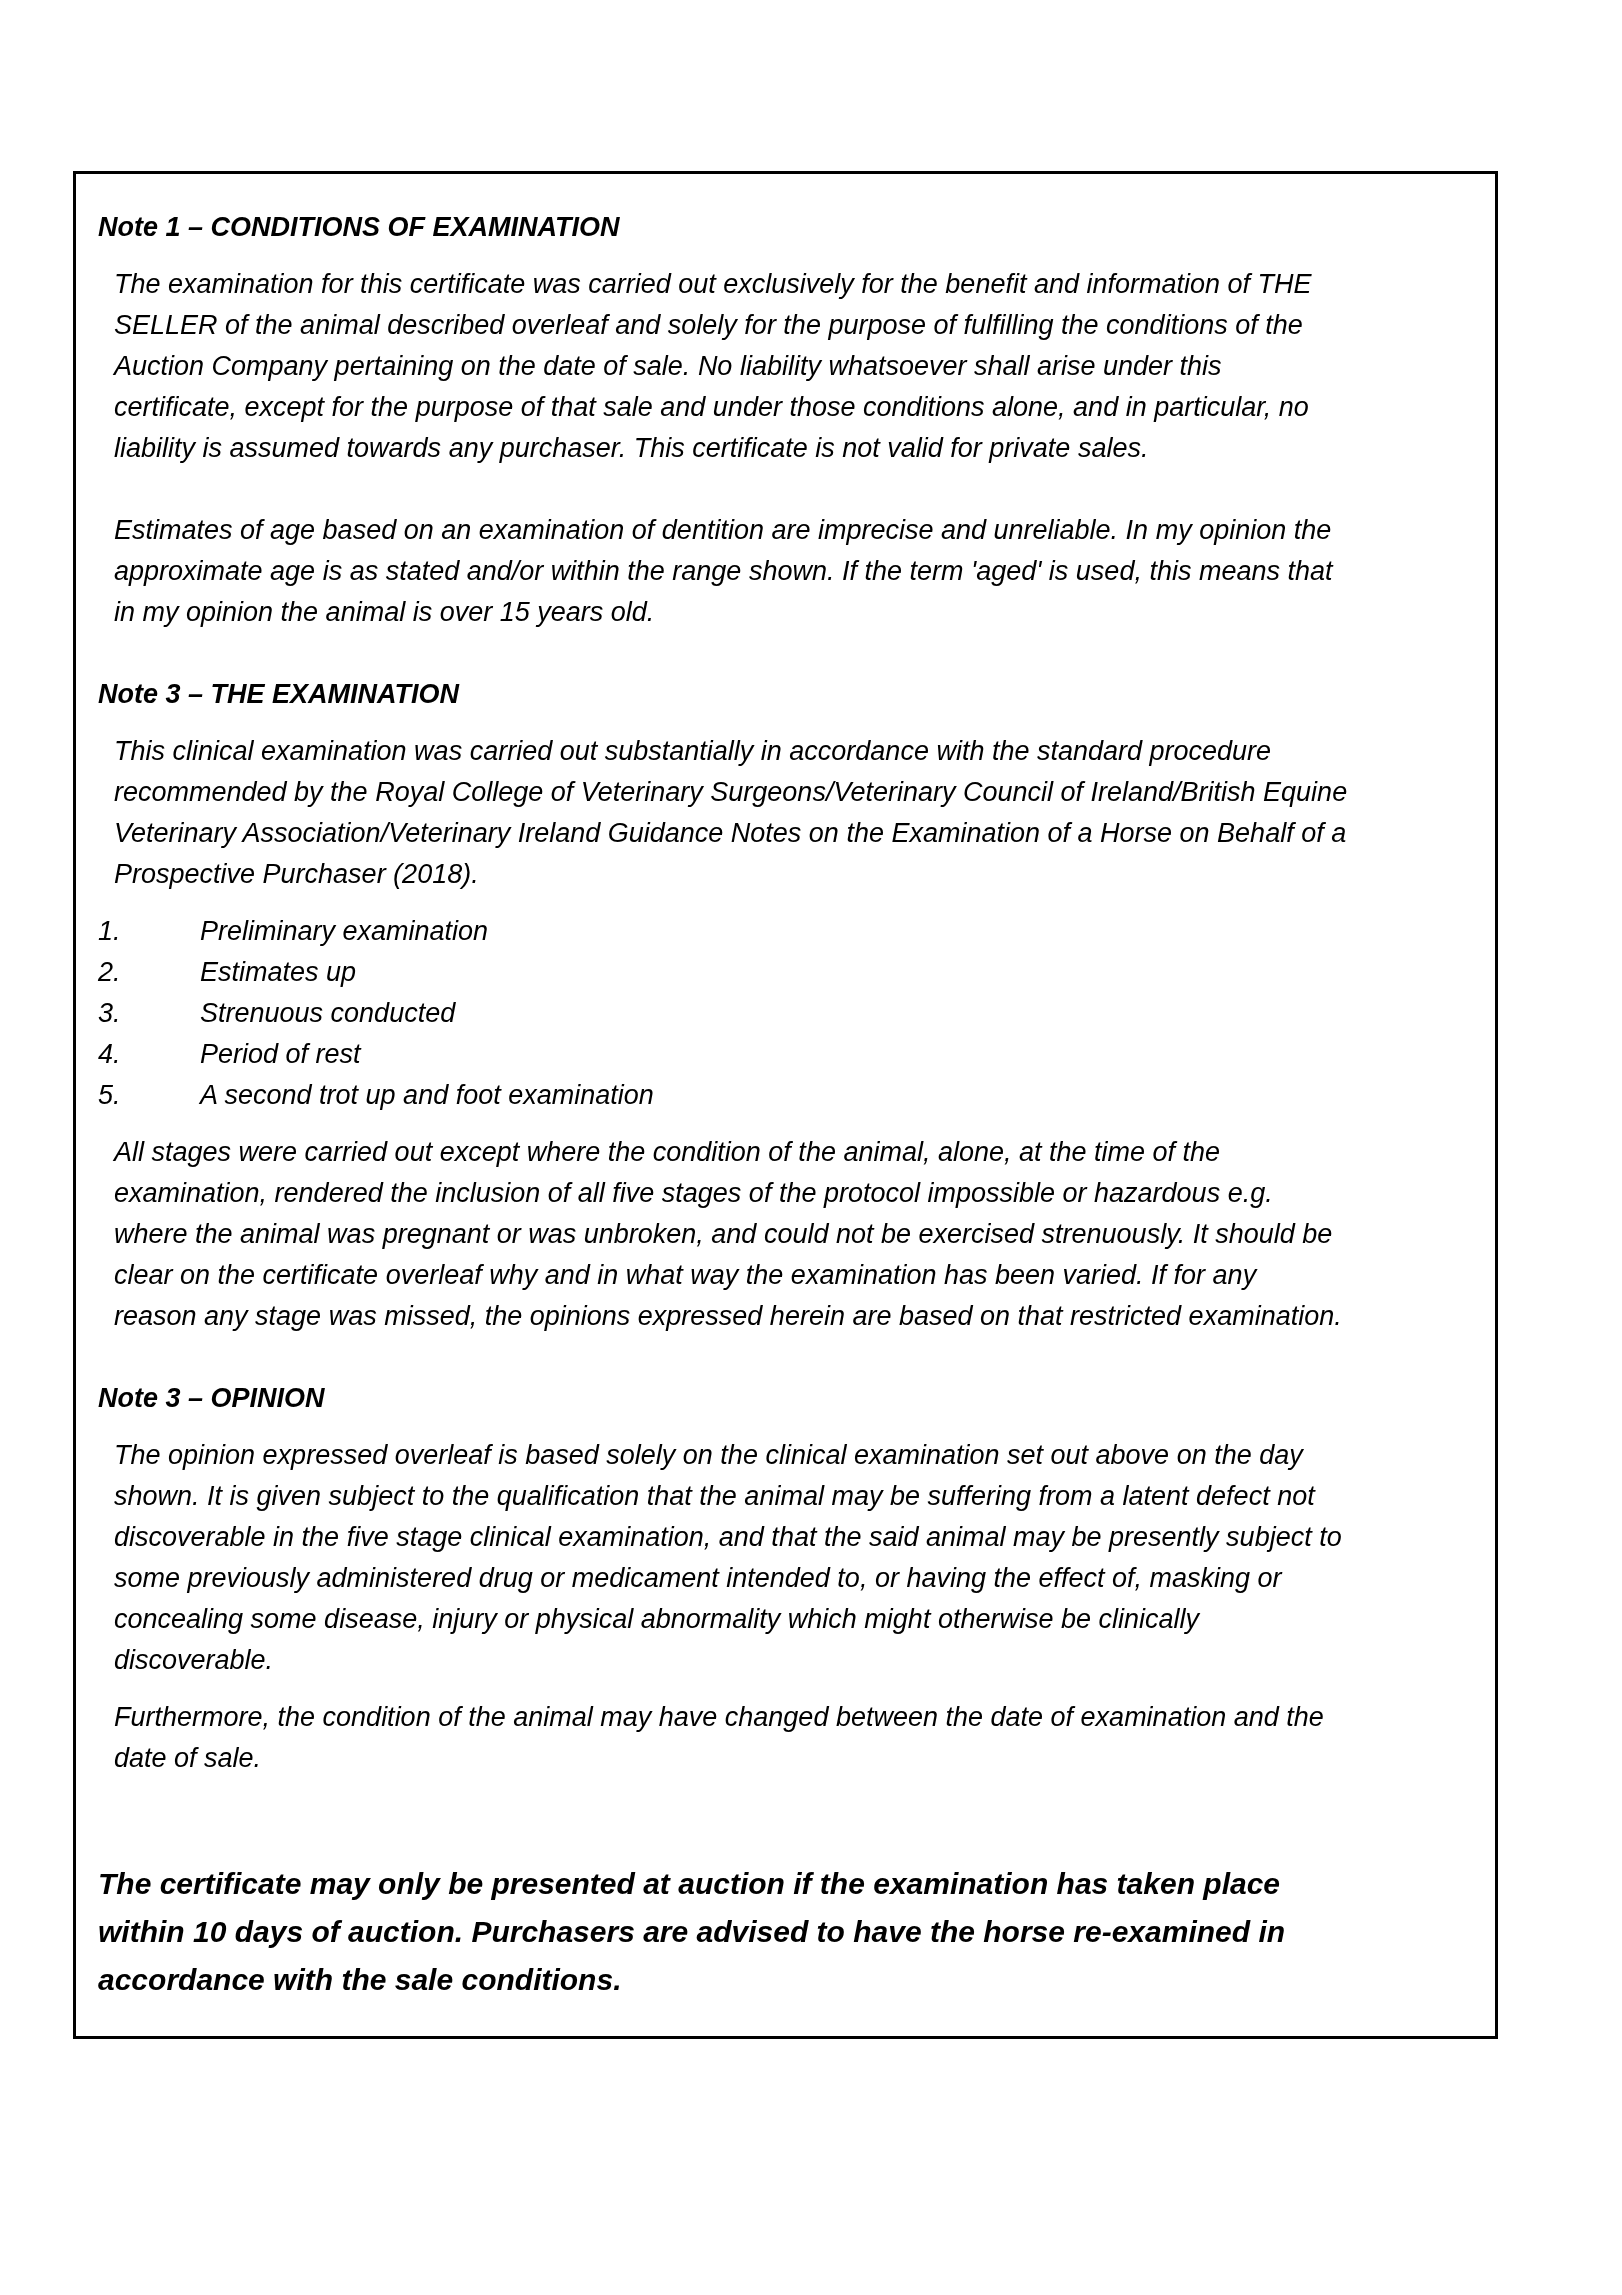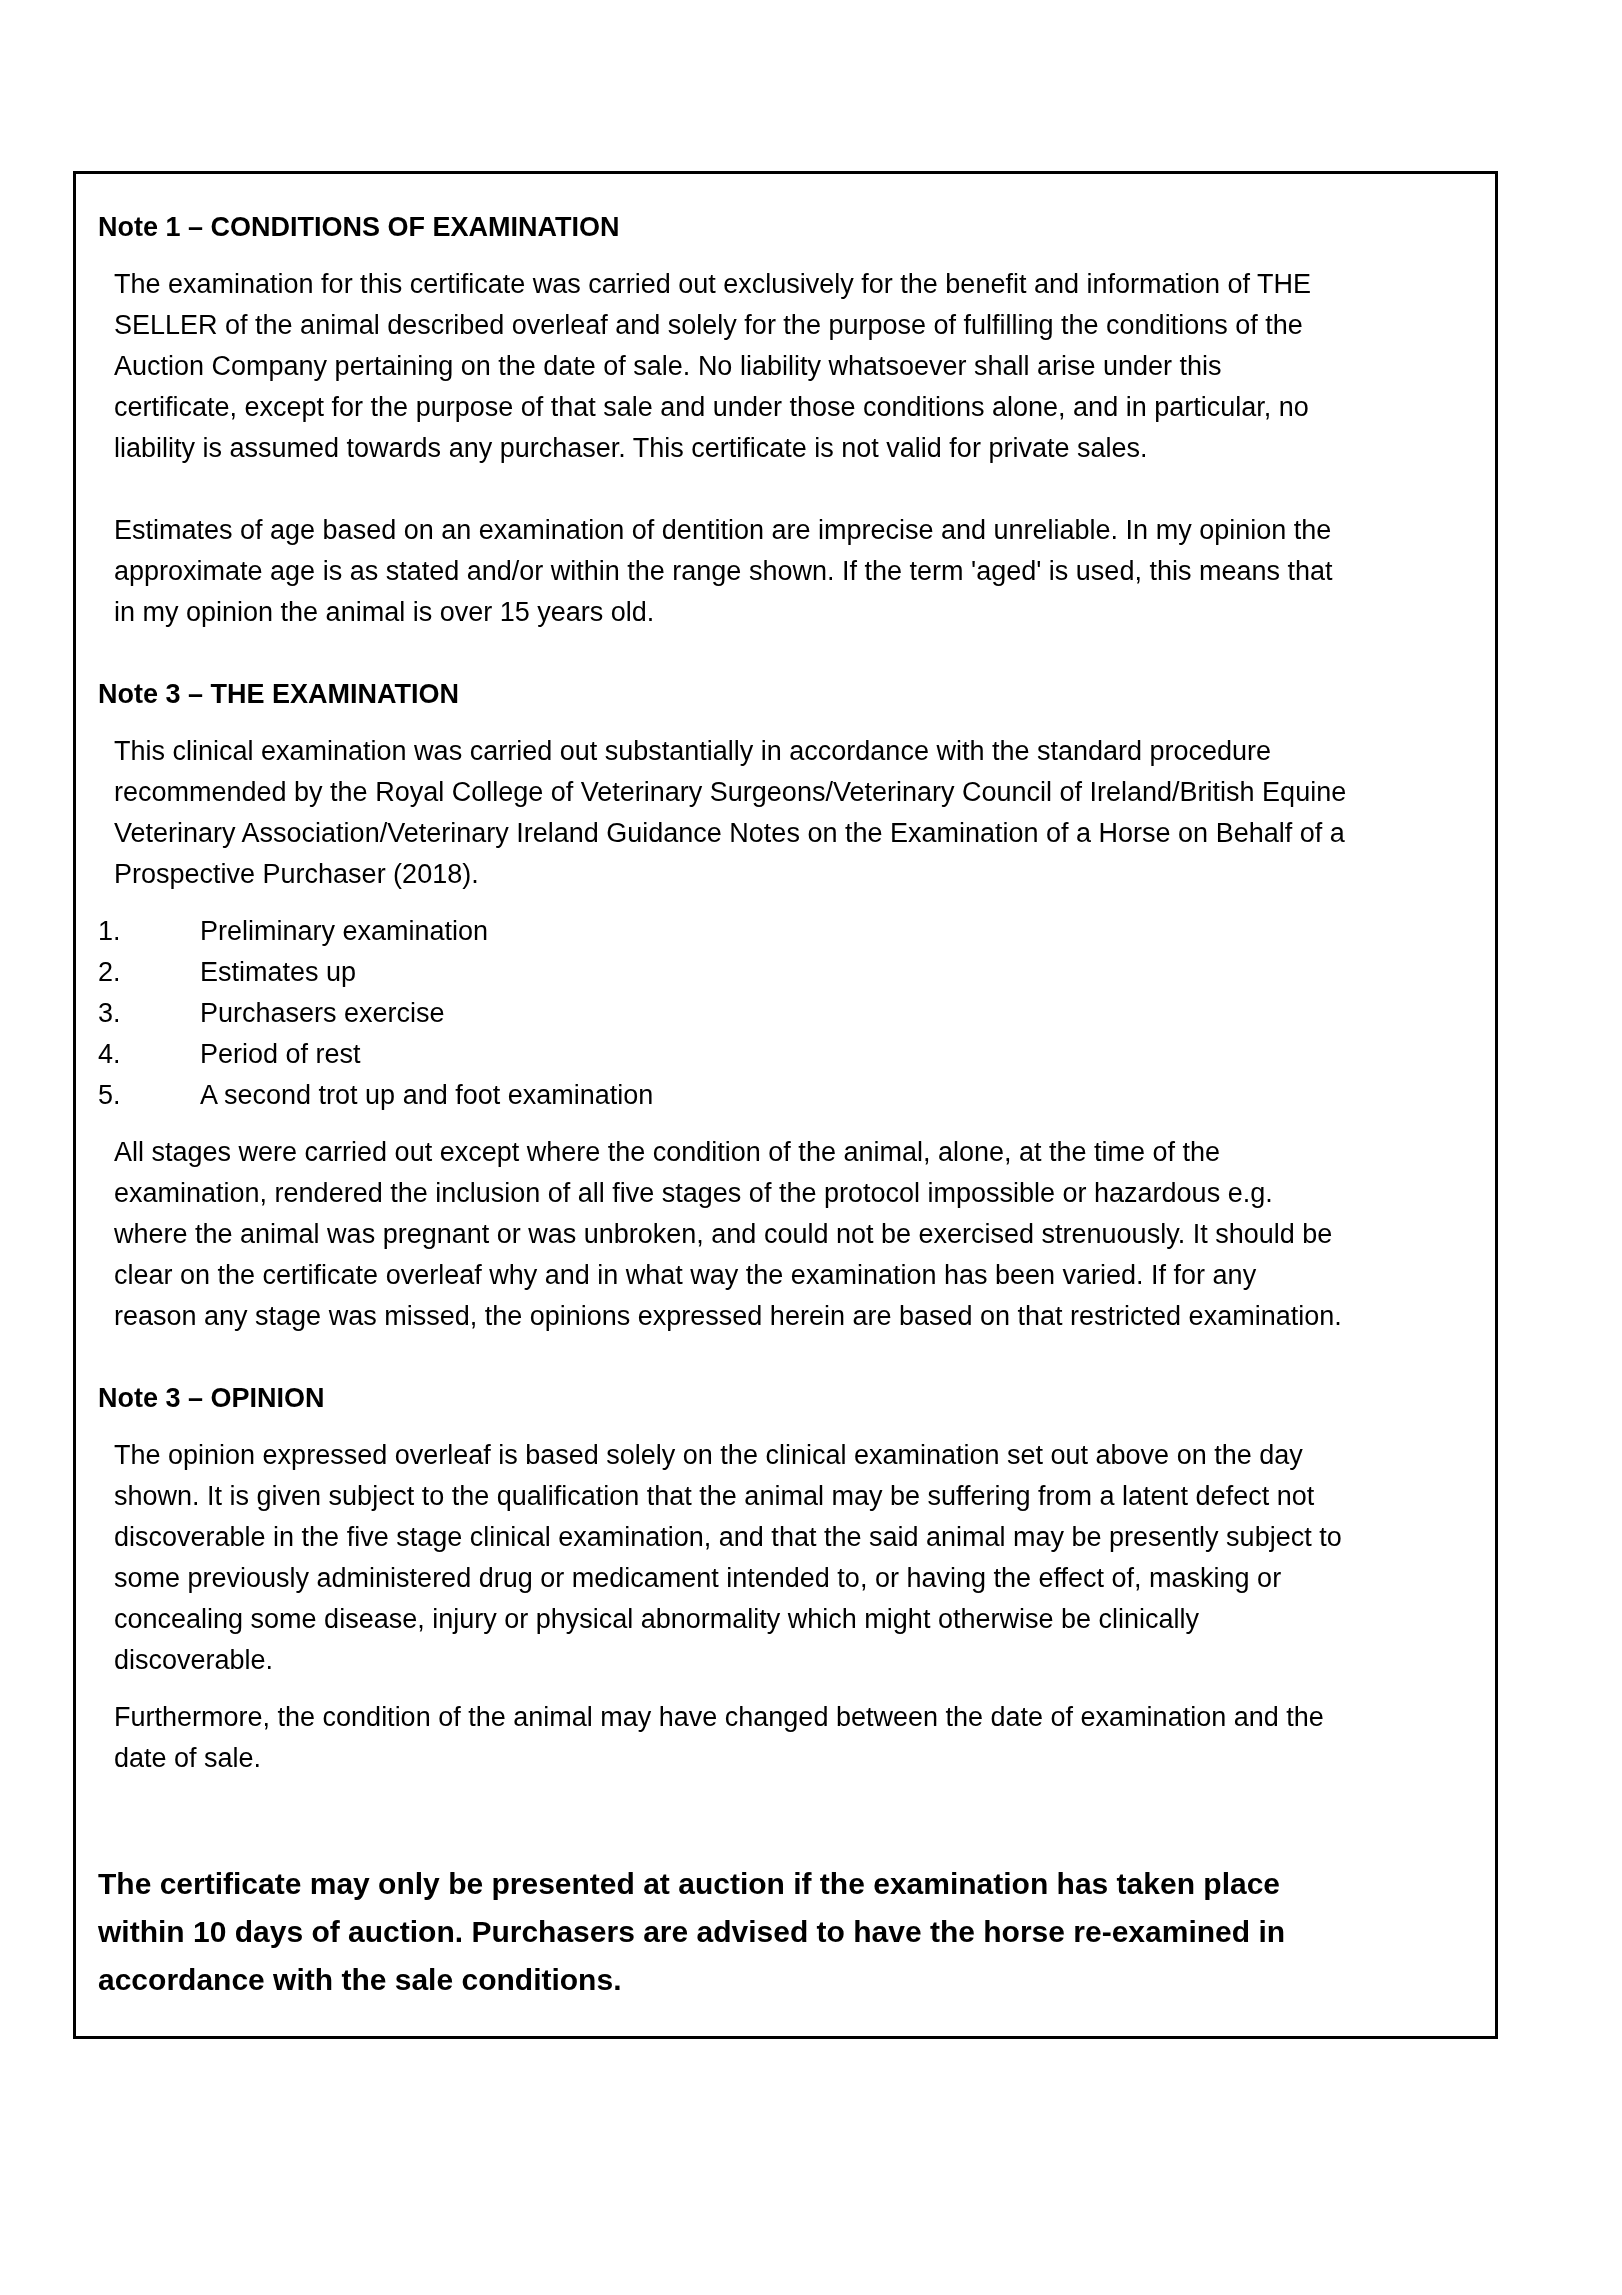--- a/index.html
+++ b/index.html
@@ -7,20 +7,21 @@
     padding: 0;
     background: #ffffff;
   }
   .page {
     position: relative;
     width: 1622px;
     height: 2295px;
     background: #ffffff;
     font-family: "Liberation Sans", sans-serif;
     color: #000000;
+    font-style: italic;
   }
   .doc-box {
     position: absolute;
     left: 73px;
     top: 171px;
     width: 1425px;
     box-sizing: border-box;
     border: 3.7px solid #000000;
     background: #ffffff;
     padding: 33px 27.5px 32px 22px;
@@ -99,21 +100,21 @@
         <div class="stage-row">
           <span class="stage-num">1.</span>
           <span class="stage-text">Preliminary examination</span>
         </div>
         <div class="stage-row">
           <span class="stage-num">2.</span>
           <span class="stage-text">Estimates up</span>
         </div>
         <div class="stage-row">
           <span class="stage-num">3.</span>
-          <span class="stage-text">Purchasers exercise</span>
+          <span class="stage-text">Strenuous conducted</span>
         </div>
         <div class="stage-row">
           <span class="stage-num">4.</span>
           <span class="stage-text">Period of rest</span>
         </div>
         <div class="stage-row">
           <span class="stage-num">5.</span>
           <span class="stage-text">A second trot up and foot examination</span>
         </div>
       </div>

